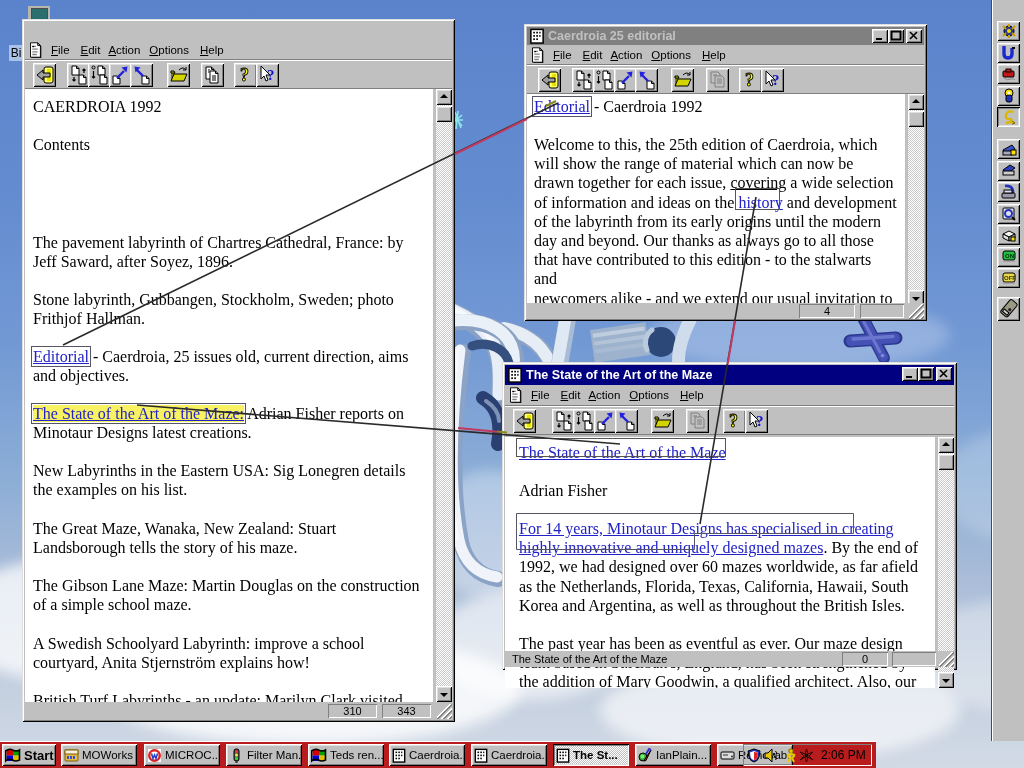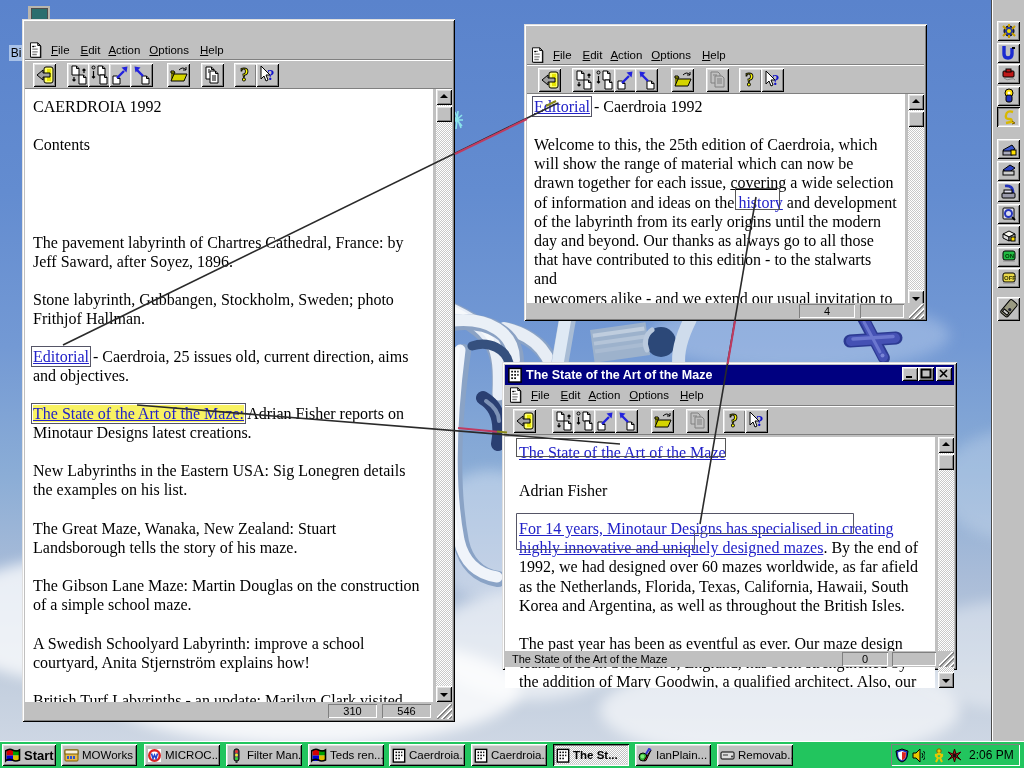--- a/index.html
+++ b/index.html
@@ -26,21 +26,21 @@
 .sbar{position:absolute;background:#c0c0c0;}
 .sb-track{position:absolute;width:16px;background-image:conic-gradient(#fff 25%,#c8c8c8 0 50%,#fff 0 75%,#c8c8c8 0);background-size:2px 2px;}
 .sb-btn{position:absolute;width:16px;height:16px;background:#c0c0c0;box-shadow:inset 1px 1px 0 #fff, inset -1px -1px 0 #000, inset 2px 2px 0 #dfdfdf, inset -2px -2px 0 #808080;display:flex;align-items:center;justify-content:center;}
 .sb-thumb{position:absolute;width:16px;background:#c0c0c0;box-shadow:inset 1px 1px 0 #fff, inset -1px -1px 0 #000, inset 2px 2px 0 #dfdfdf, inset -2px -2px 0 #808080;}
 .status{position:absolute;left:3px;right:3px;bottom:3px;height:16px;background:#c0c0c0;font-size:11px;}
 .sunk{position:absolute;height:14px;top:1px;box-shadow:inset 1px 1px 0 #808080, inset -1px -1px 0 #fff;font-size:11px;text-align:center;color:#000;}
 .grip{position:absolute;right:0px;bottom:0px;width:15px;height:15px;background:
  linear-gradient(135deg,transparent 0 42%,#fff 42% 47%,#808080 47% 56%,transparent 56% 62%,#fff 62% 67%,#808080 67% 76%,transparent 76% 82%,#fff 82% 87%,#808080 87% 96%,transparent 96%);}
 a.lk{color:#2121c8;text-decoration:underline;}
 
-#taskbar{position:absolute;left:0;top:741px;width:1024px;height:27px;background:#22c55e;box-shadow:inset 0 1px 0 #fff;z-index:60;}
+#taskbar{position:absolute;left:0;top:741px;width:876px;height:27px;background:#b91c1c;box-shadow:inset 0 1px 0 #fff;z-index:60;}
 .task{position:absolute;top:3px;height:22px;background:#c0c0c0;box-shadow:inset 1px 1px 0 #fff, inset -1px -1px 0 #000, inset 2px 2px 0 #dfdfdf, inset -2px -2px 0 #808080;display:flex;align-items:center;font-size:12px;white-space:nowrap;overflow:hidden;}
 .task.pressed{box-shadow:inset 1px 1px 0 #000, inset -1px -1px 0 #fff, inset 2px 2px 0 #808080, inset -2px -2px 0 #dfdfdf;background-image:conic-gradient(#fff 25%,#c0c0c0 0 50%,#fff 0 75%,#c0c0c0 0);background-size:2px 2px;font-weight:bold;}
 .task .ic{margin:0 3px 0 3px;flex:none;display:flex;}
 #tray{position:absolute;right:4px;top:3px;height:22px;box-shadow:inset 1px 1px 0 #808080, inset -1px -1px 0 #fff;display:flex;align-items:center;font-size:12px;}
 
 #strip{position:absolute;left:991px;top:0;width:33px;height:741px;background:#c0c0c0;border-left:1px solid #4a4a4a;box-shadow:inset 1px 0 0 #fff;z-index:5;}
 .sbtn{position:absolute;left:5px;width:23px;height:20px;background:#c0c0c0;box-shadow:inset 1px 1px 0 #fff, inset -1px -1px 0 #000, inset 2px 2px 0 #dfdfdf, inset -2px -2px 0 #808080;display:flex;align-items:center;justify-content:center;}
 #arcs{position:absolute;left:0;top:0;z-index:50;pointer-events:none;}
 .lbox{position:absolute;border:1px solid #555;}
 #w2 .content p{left:5px;} #w3 .content p{left:12px;}
@@ -284,26 +284,43 @@
       </div>
     <div class="sb-thumb" style="top:17px;height:16px"></div>
     <div class="sb-btn" style="bottom:0">
         <svg width="16" height="16">
           <path d="M8 11 L12 7 L4 7 Z" fill="#000"></path>
         </svg>
       </div>
   </div>
   <div class="status">
     <div class="sunk" style="left:303px;width:49px;line-height:14px">310</div>
-    <div class="sunk" style="left:357px;width:49px;line-height:14px">546</div>
+    <div class="sunk" style="left:357px;width:49px;line-height:14px">343</div>
     <div class="grip"></div>
   </div>
 </div>
 
 <div class="win" id="w2" style="left:524px;top:24px;width:403px;height:297px;z-index:11">
+  <div class="tbar">
+      <svg width="16" height="16" viewBox="-1 -1 17 17" style="margin-left:2px">
+        <use href="#i-doc16"></use>
+      </svg>
+      <span class="ttl">Caerdroia 25 editorial</span>
+    <div class="tbtns">
+        <div class="tb"><svg width="16" height="14">
+            <rect x="4" y="9" width="6" height="2" fill="#000"></rect>
+          </svg></div>
+        <div class="tb"><svg width="16" height="14">
+            <rect x="3.5" y="2.5" width="9" height="8" fill="none" stroke="#000" stroke-width="2"></rect>
+          </svg></div>
+        <div class="tb close"><svg width="16" height="14">
+            <path d="M4 3 L11 10 M11 3 L4 10" stroke="#000" stroke-width="1.6"></path>
+          </svg></div>
+      </div>
+  </div>
   <div class="menu">
       <svg width="16" height="18" viewBox="-1 -2 16 20" style="margin:0 8px 0 2px">
         <use href="#i-mpage"></use>
       </svg>
       <span class="mitem" style="margin-right:11px"><u>F</u>ile</span>
       <span class="mitem" style="margin-right:8px"><u>E</u>dit</span>
       <span class="mitem" style="margin-right:9px"><u>A</u>ction</span>
       <span class="mitem" style="margin-right:11px"><u>O</u>ptions</span>
       <span class="mitem"><u>H</u>elp</span>
     </div>

